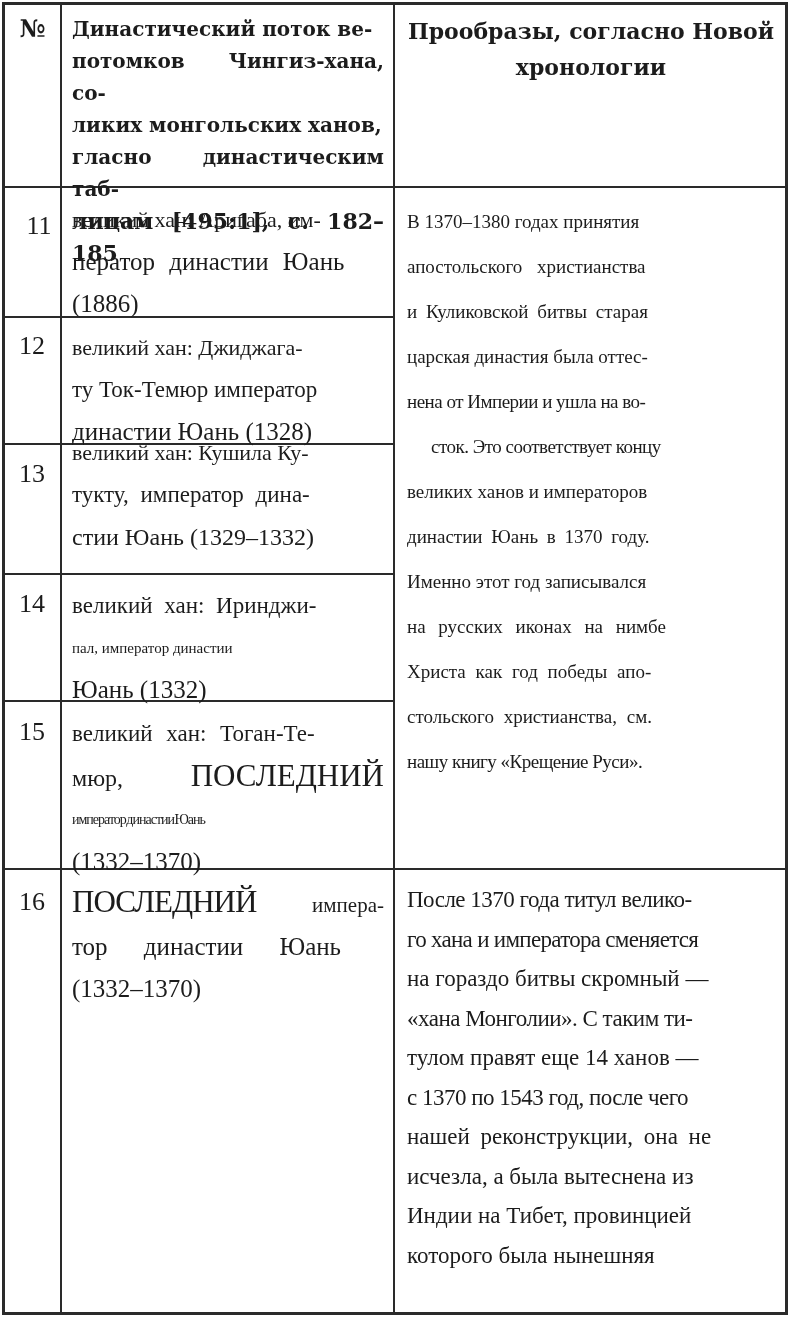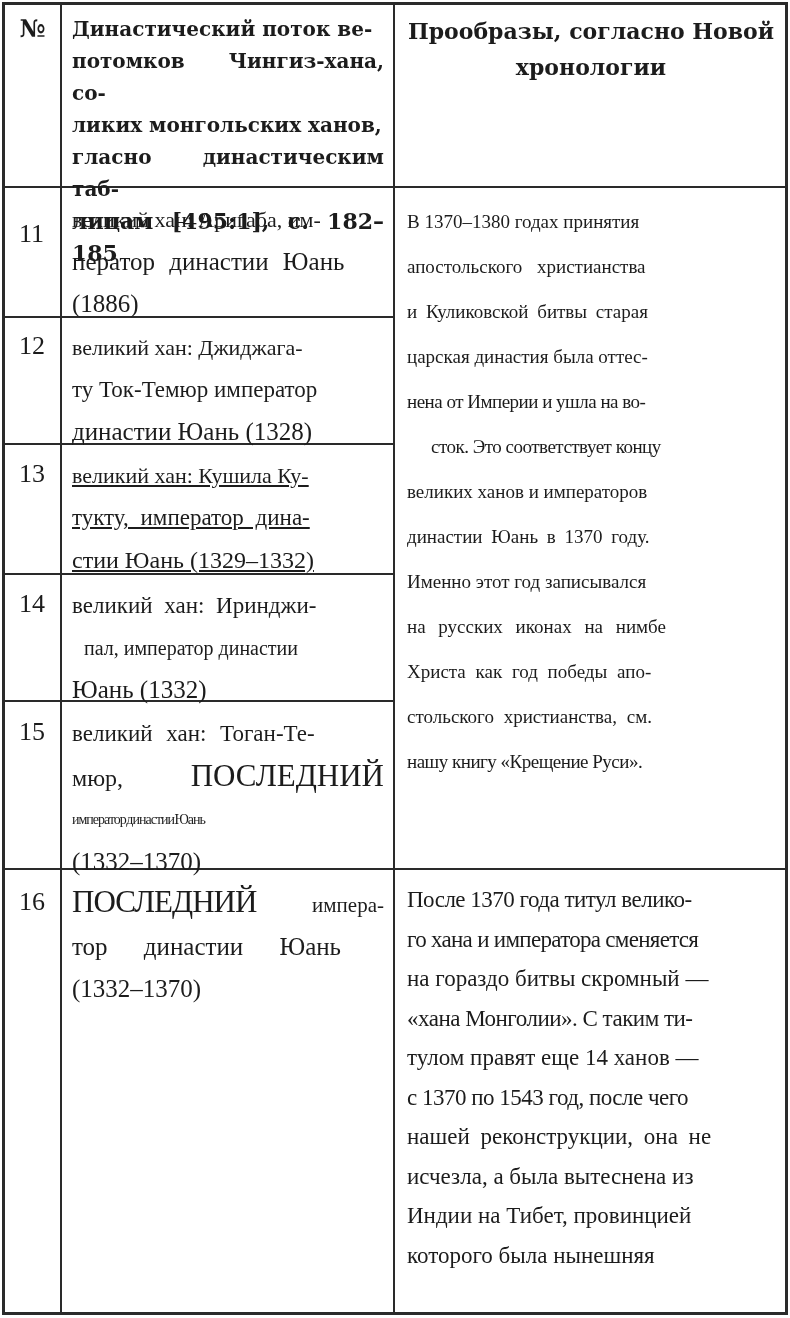--- a/index.html
+++ b/index.html
@@ -40,53 +40,53 @@
     <div>потомков Чингиз-хана, со-</div>
     <div>ликих монгольских ханов,</div>
     <div>гласно династическим таб-</div>
     <div style="font-size:22px;">лицам [495:1], с. 182–185</div>
   </div>
   <div class="cell hdr center" style="left:392px; top:8px; width:388px; font-size:22px; line-height:36px;">
     <div>Прообразы, согласно Новой</div>
     <div>хронологии</div>
   </div>
 
-  <div class="cell num" style="left:14px; top:208px; width:40px;">
+  <div class="cell num" style="left:14px; top:200px; width:40px;text-align:center;">
     <span>11</span>
   </div>
   <div class="cell txt" style="left:67px; top:194px; width:312px;">
     <div style="font-size:22px;">великий хан: Аригаба, им-</div>
     <div style="word-spacing:8px;">ператор династии Юань</div>
     <div>(1886)</div>
   </div>
 
   <div class="cell num" style="left:14px; top:320px; width:40px;">
     <span>12</span>
   </div>
   <div class="cell txt" style="left:67px; top:322px; width:312px;">
     <div style="font-size:22px;">великий хан: Джиджага-</div>
     <div style="font-size:23px;">ту Ток-Темюр император</div>
     <div>династии Юань (1328)</div>
   </div>
 
   <div class="cell num" style="left:14px; top:448px; width:40px;">
     <span>13</span>
   </div>
-  <div class="cell txt" style="left:67px; top:450px; width:312px;text-decoration:underline;">
+  <div class="cell txt" style="left:67px; top:427px; width:312px;">
     <div style="font-size:22px;">великий хан: Кушила Ку-</div>
     <div style="font-size:23px; word-spacing:6px;">тукту, император дина-</div>
     <div style="font-size:24px;">стии Юань (1329–1332)</div>
   </div>
 
   <div class="cell num" style="left:14px; top:578px; width:40px;">
     <span>14</span>
   </div>
   <div class="cell txt" style="left:67px; top:580px; width:312px;">
     <div style="font-size:23px; word-spacing:6px;">великий хан: Иринджи-</div>
-    <div style="font-size:20px;margin-left:12px;">пал, император династии</div>
+    <div style="font-size:15px;">пал, император династии</div>
     <div>Юань (1332)</div>
   </div>
 
   <div class="cell num" style="left:14px; top:706px; width:40px;">
     <span>15</span>
   </div>
   <div class="cell txt" style="left:67px; top:708px; width:312px;">
     <div style="font-size:23px; word-spacing:8px;">великий хан: Тоган-Те-</div>
     <div style="display:flex; justify-content:space-between; align-items:baseline;">
       <span style="font-size:24px;">мюр,</span>

